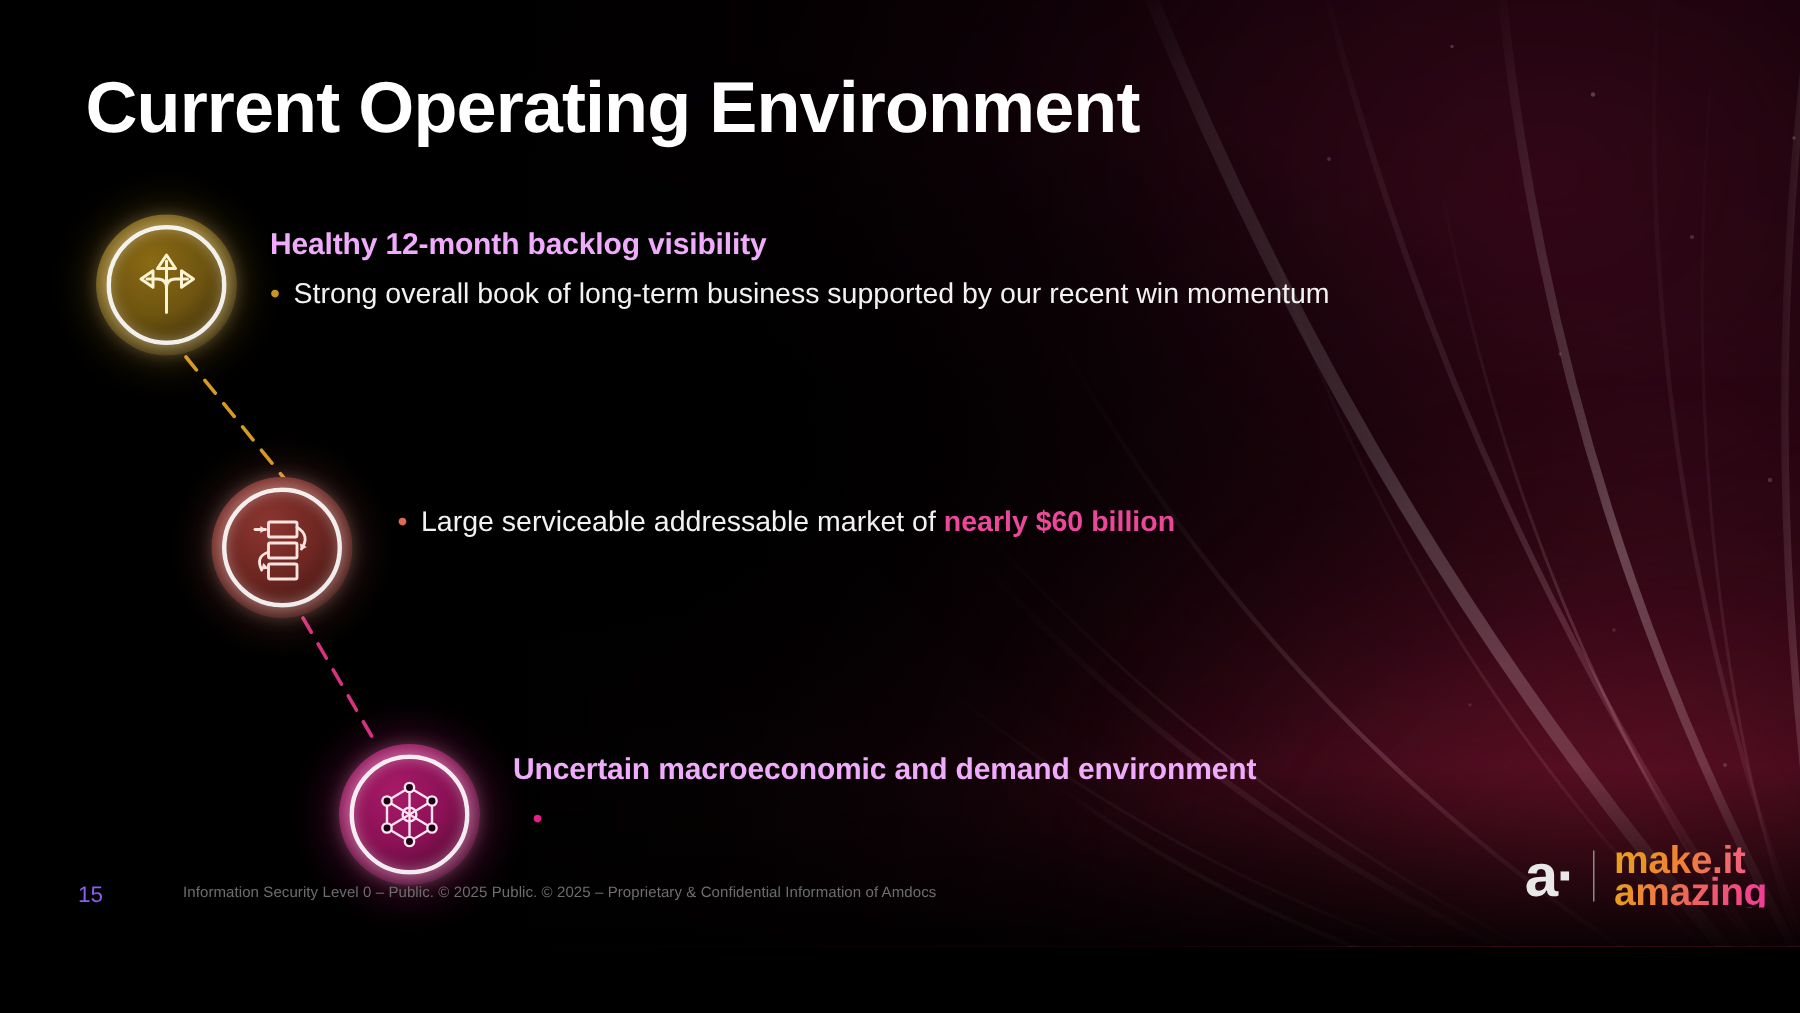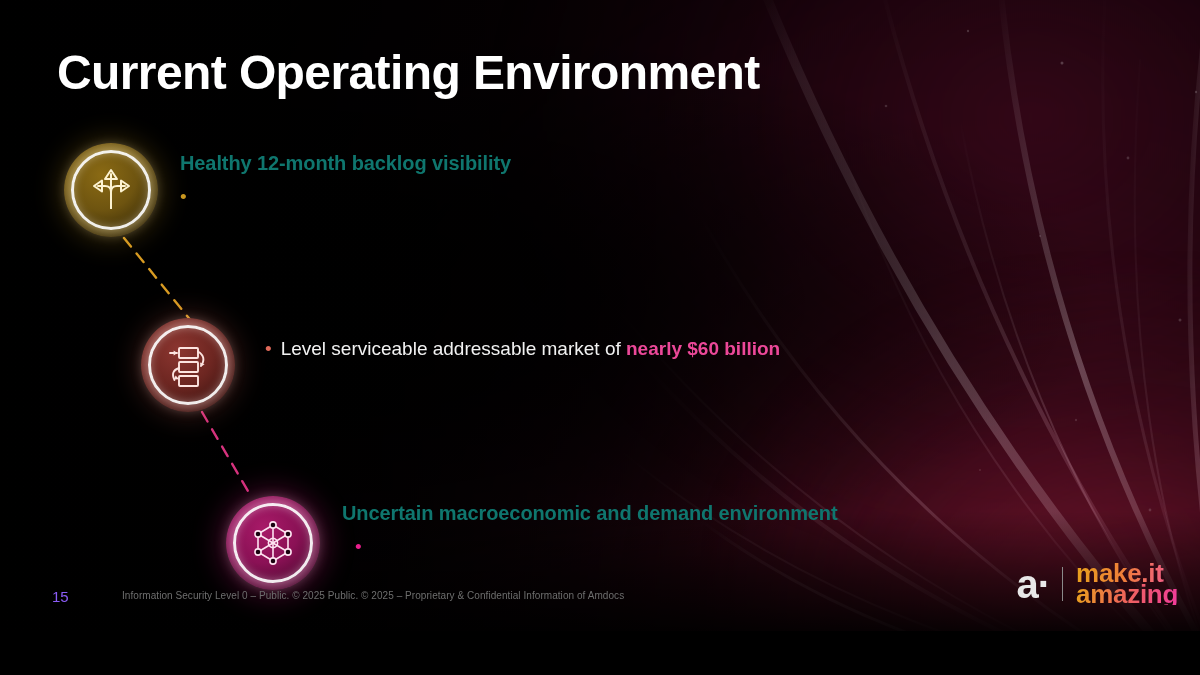--- a/index.html
+++ b/index.html
@@ -99,21 +99,21 @@
   .badge .glyph {
     position:absolute;
     left:0; top:0; right:0; bottom:0;
     display:flex; align-items:center; justify-content:center;
   }
 
   .txt { position:absolute; }
   .head {
     font-size:20px;
     font-weight:bold;
-    color:#0f766e;
+    color:#f0abfc;
     white-space:nowrap;
     letter-spacing:-0.1px;
   }
   .bullet-row {
     display:flex;
     align-items:flex-start;
     margin-top:9px;
   }
   .dot {
     font-size:19px;
@@ -271,20 +271,21 @@
           <path d="M11 24 L19 18.5 L19 29.5 Z"></path>
           <path d="M46 24 L38 18.5 L38 29.5 Z"></path>
         </svg>
       </div>
     </div>
 
     <div class="txt" style="left:180px; top:152px; width:880px;">
       <div class="head">Healthy 12-month backlog visibility</div>
       <div class="bullet-row">
         <span class="dot" style="color:#c9971f;">•</span>
+        <span class="bullet-text"><span>Strong overall book of long-term business supported by our recent win momentum</span><b></b></span>
       </div>
     </div>
   </div>
 
   <div class="block" style="left:0;top:0;">
 
     <div class="badge" style="left:141px; top:318px;">
       <div class="disc" style="background:radial-gradient(circle at 40% 34%, #8c3630 0%, #6d2621 42%, #401512 76%, #150605 100%);
                   box-shadow:0 0 26px 6px rgba(224,106,90,0.20);"></div>
       <div class="ring" style="box-shadow:0 0 14px 2px rgba(255,214,208,0.55), inset 0 0 9px rgba(255,225,220,0.40);"></div>
@@ -299,21 +300,21 @@
           <path d="M40.6 29.6 L44.6 27.6 L40 25.4 Z" fill="#fde4e0" stroke="none"></path>
           <path d="M19 31 Q10 34 14.5 43"></path>
           <path d="M14 42.6 L19.2 42.2 L15.6 38.4 Z" fill="#fde4e0" stroke="none"></path>
         </svg>
       </div>
     </div>
 
     <div class="txt" style="left:247px; top:327px; width:900px;">
       <div class="bullet-row" style="margin-left:18px;">
         <span class="dot" style="color:#e06a5a;">•</span>
-        <span class="bullet-text"><span>Level serviceable addressable market of </span><b>nearly $60 billion</b></span>
+        <span class="bullet-text"><span>Large serviceable addressable market of </span><b>nearly $60 billion</b></span>
       </div>
     </div>
   </div>
 
   <div class="block" style="left:0;top:0;">
 
     <div class="badge" style="left:226px; top:496px;">
       <div class="disc" style="background:radial-gradient(circle at 40% 34%, #a81a68 0%, #8a1155 42%, #4d0930 76%, #1a0310 100%);
                   box-shadow:0 0 28px 7px rgba(233,30,140,0.26);"></div>
       <div class="ring" style="box-shadow:0 0 15px 2px rgba(255,200,230,0.58), inset 0 0 9px rgba(255,210,235,0.42);"></div>

